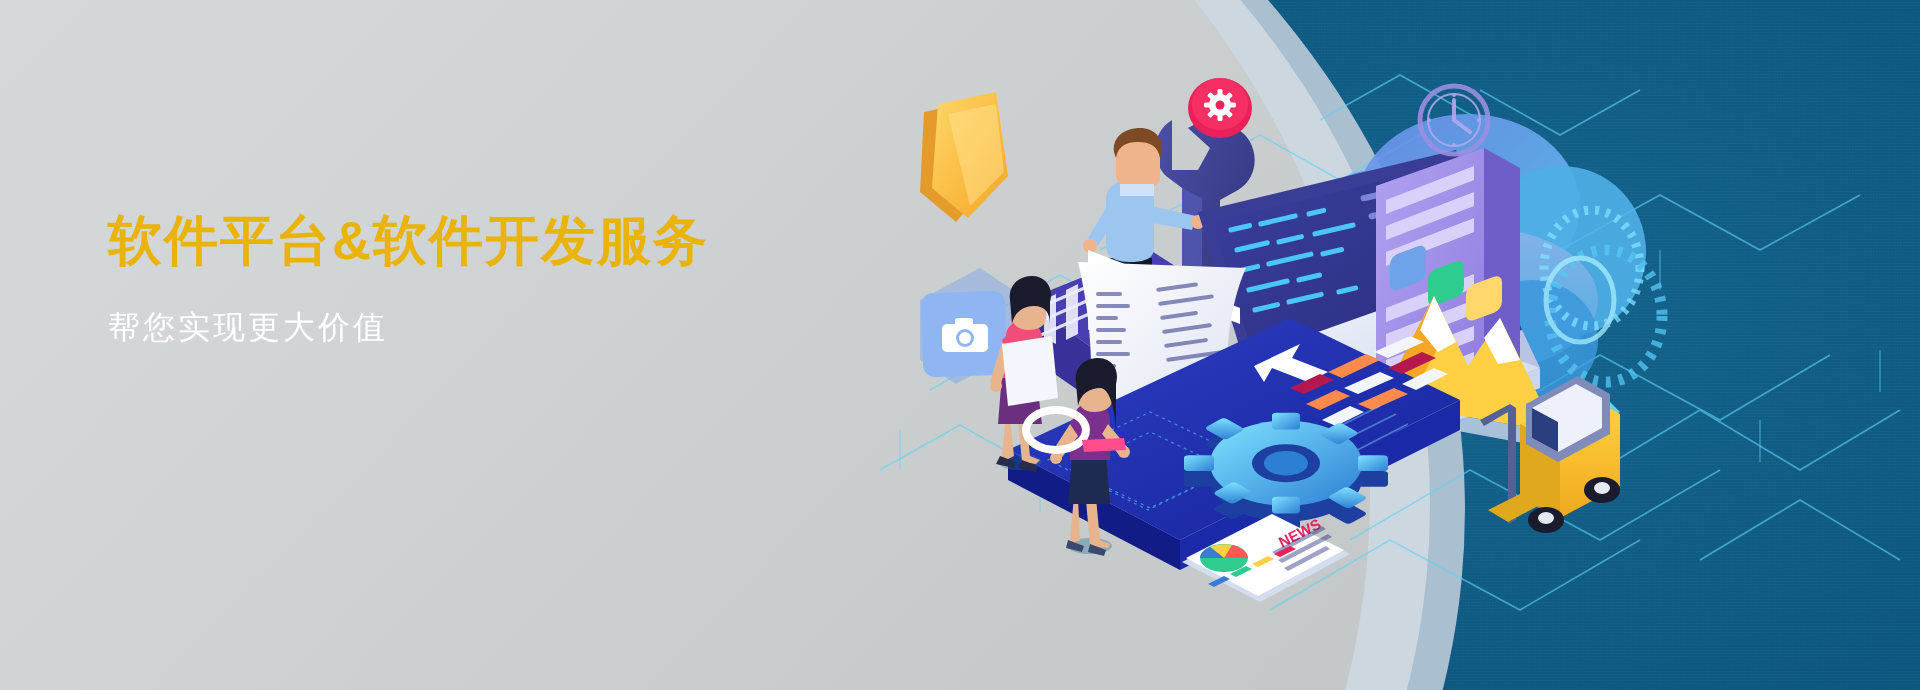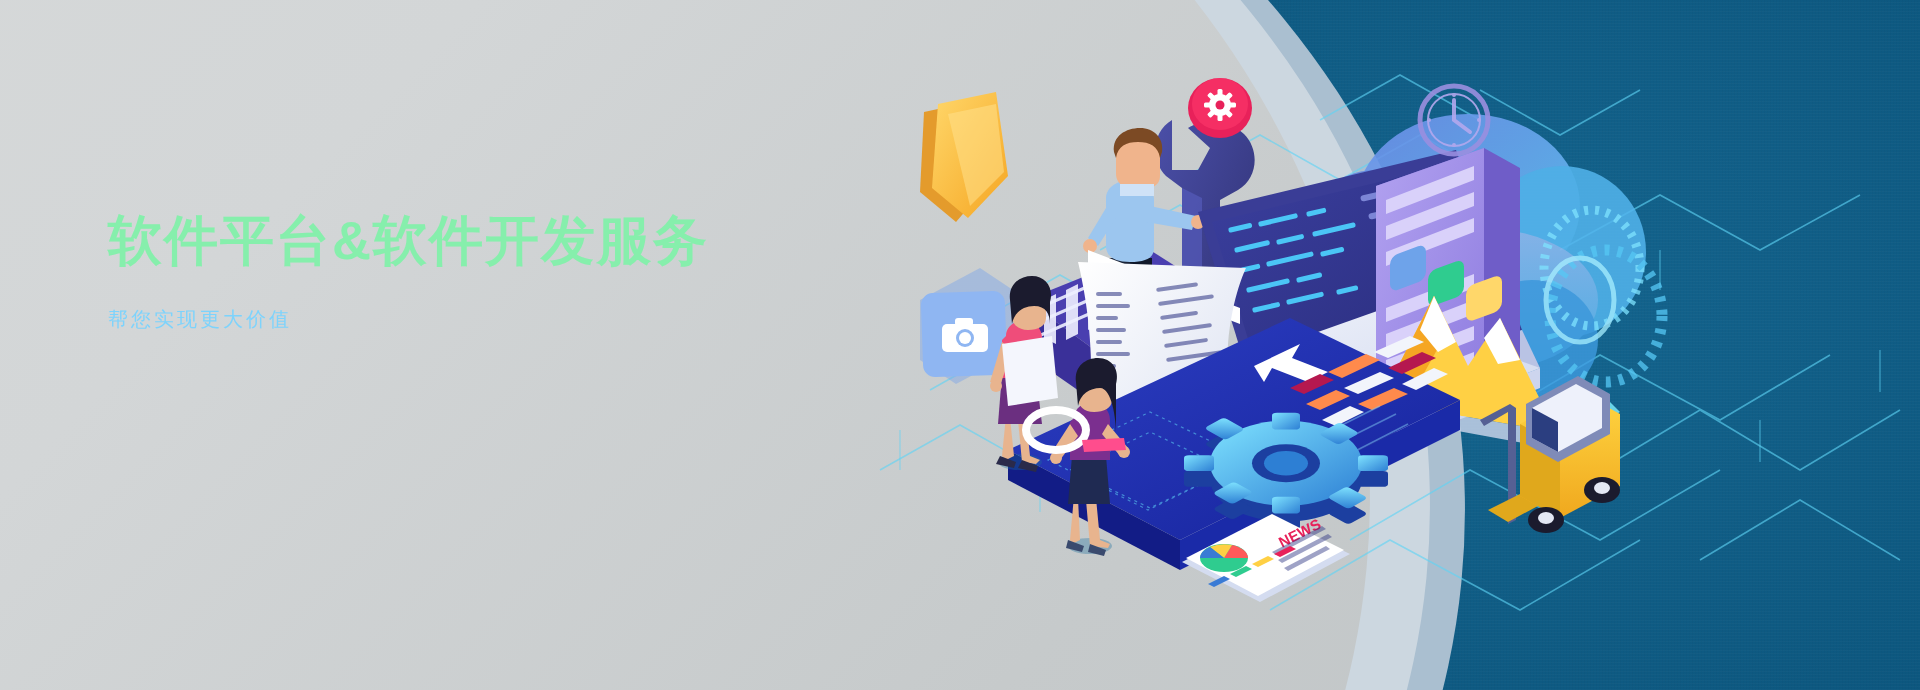--- a/index.html
+++ b/index.html
@@ -46,25 +46,25 @@
     position:absolute; left:-640px; top:-380px;
     width:2010px; height:1760px;
     border-radius:50% / 50%;
     background:linear-gradient(135deg,#d9dbdb 0%,#d3d6d7 40%,#c6cacb 72%,#bfc4c6 100%);
     transform:rotate(-1deg);
   }
 
   
   .text-block { position:absolute; left:108px; top:208px; z-index:40; }
   .headline {
-    font-size:54px; font-weight:700; color:#86efac; letter-spacing:2px;
+    font-size:54px; font-weight:700; color:#eab308; letter-spacing:2px;
     line-height:1.22; white-space:nowrap;
   }
   .subline {
-    margin-top:32px; font-size:20px; color:#7dd3fc;
+    margin-top:32px; font-size:32px; color:#ffffff;
     letter-spacing:3px; font-weight:400;
   }
 
   
   .illus { position:absolute; left:820px; top:0; width:1100px; height:690px; z-index:20; }
   .illus svg { display:block; }
 </style>
 </head>
 <body>
 

